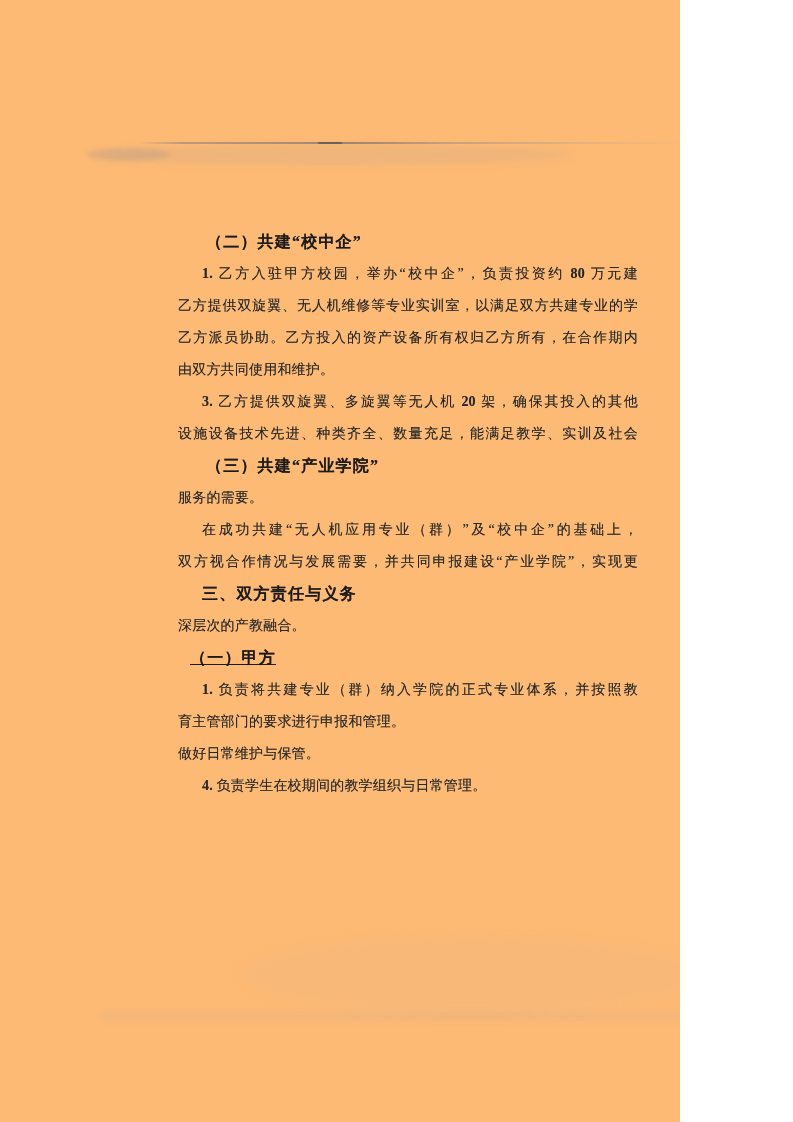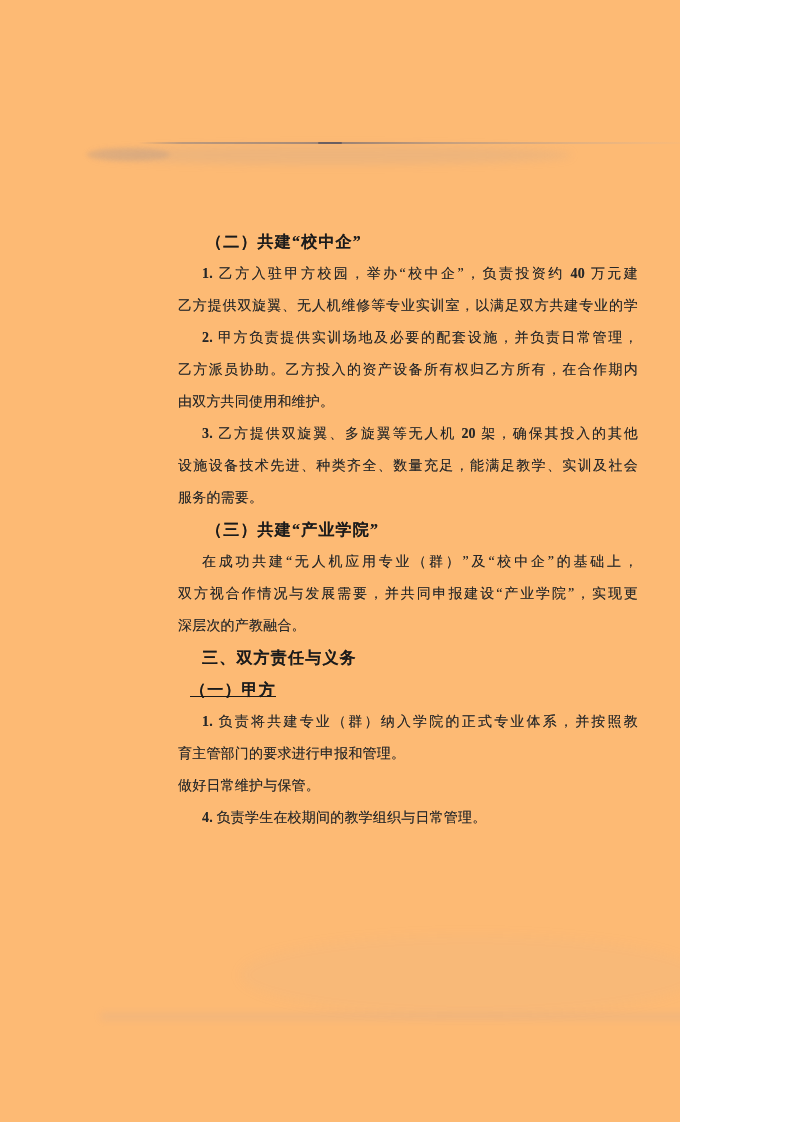--- a/index.html
+++ b/index.html
@@ -84,33 +84,32 @@
 
   <div class="art scanline"></div>
   <div class="art scanline-dark"></div>
   <div class="art smudge-band"></div>
   <div class="art smudge-left"></div>
   <div class="art noise-mid"></div>
   <div class="art noise-band"></div>
 
   <div class="doc">
       <div class="ln i3 h"><span class="b">（二）共建“校中企”</span></div>
-      <div class="ln i2 j"><span class="b">1. </span><span>乙方入驻甲方校园，举办“校中企”，负责投资约 </span><span class="b">40</span><span> 万元建</span></div>
+      <div class="ln i2 j"><span class="b">1. </span><span>乙方入驻甲方校园，举办“校中企”，负责投资约 </span><span class="b">80</span><span> 万元建</span></div>
       <div class="ln i0 j"><span>乙方提供双旋翼、无人机维修等专业实训室，以满足双方共建专业的学</span></div>
-      <div class="ln i2 j"><span class="b">2. </span><span>甲方负责提供实训场地及必要的配套设施，并负责日常管理，</span></div>
       <div class="ln i0 j"><span>乙方派员协助。乙方投入的资产设备所有权归乙方所有，在合作期内</span></div>
       <div class="ln i0"><span>由双方共同使用和维护。</span></div>
       <div class="ln i2 j"><span class="b">3. </span><span>乙方提供双旋翼、多旋翼等无人机 </span><span class="b">20</span><span> 架，确保其投入的其他</span></div>
       <div class="ln i0 j"><span>设施设备技术先进、种类齐全、数量充足，能满足教学、实训及社会</span></div>
+      <div class="ln i3 h"><span class="b">（三）共建“产业学院”</span></div>
       <div class="ln i0"><span>服务的需要。</span></div>
-      <div class="ln i3 h"><span class="b">（三）共建“产业学院”</span></div>
       <div class="ln i2 j"><span>在成功共建“无人机应用专业（群）”及“校中企”的基础上，</span></div>
       <div class="ln i0 j"><span>双方视合作情况与发展需要，并共同申报建设“产业学院”，实现更</span></div>
+      <div class="ln i2 h"><span class="b">三、双方责任与义务</span></div>
       <div class="ln i0"><span>深层次的产教融合。</span></div>
-      <div class="ln i2 h"><span class="b">三、双方责任与义务</span></div>
       <div class="ln i1 h"><span class="b">（一）甲方</span></div>
       <div class="ln i2 j"><span class="b">1. </span><span>负责将共建专业（群）纳入学院的正式专业体系，并按照教</span></div>
       <div class="ln i0"><span>育主管部门的要求进行申报和管理。</span></div>
       <div class="ln i0"><span>做好日常维护与保管。</span></div>
       <div class="ln i2"><span class="b">4. </span><span>负责学生在校期间的教学组织与日常管理。</span></div>
     </div>
 
 </div>
 
 </body></html>

